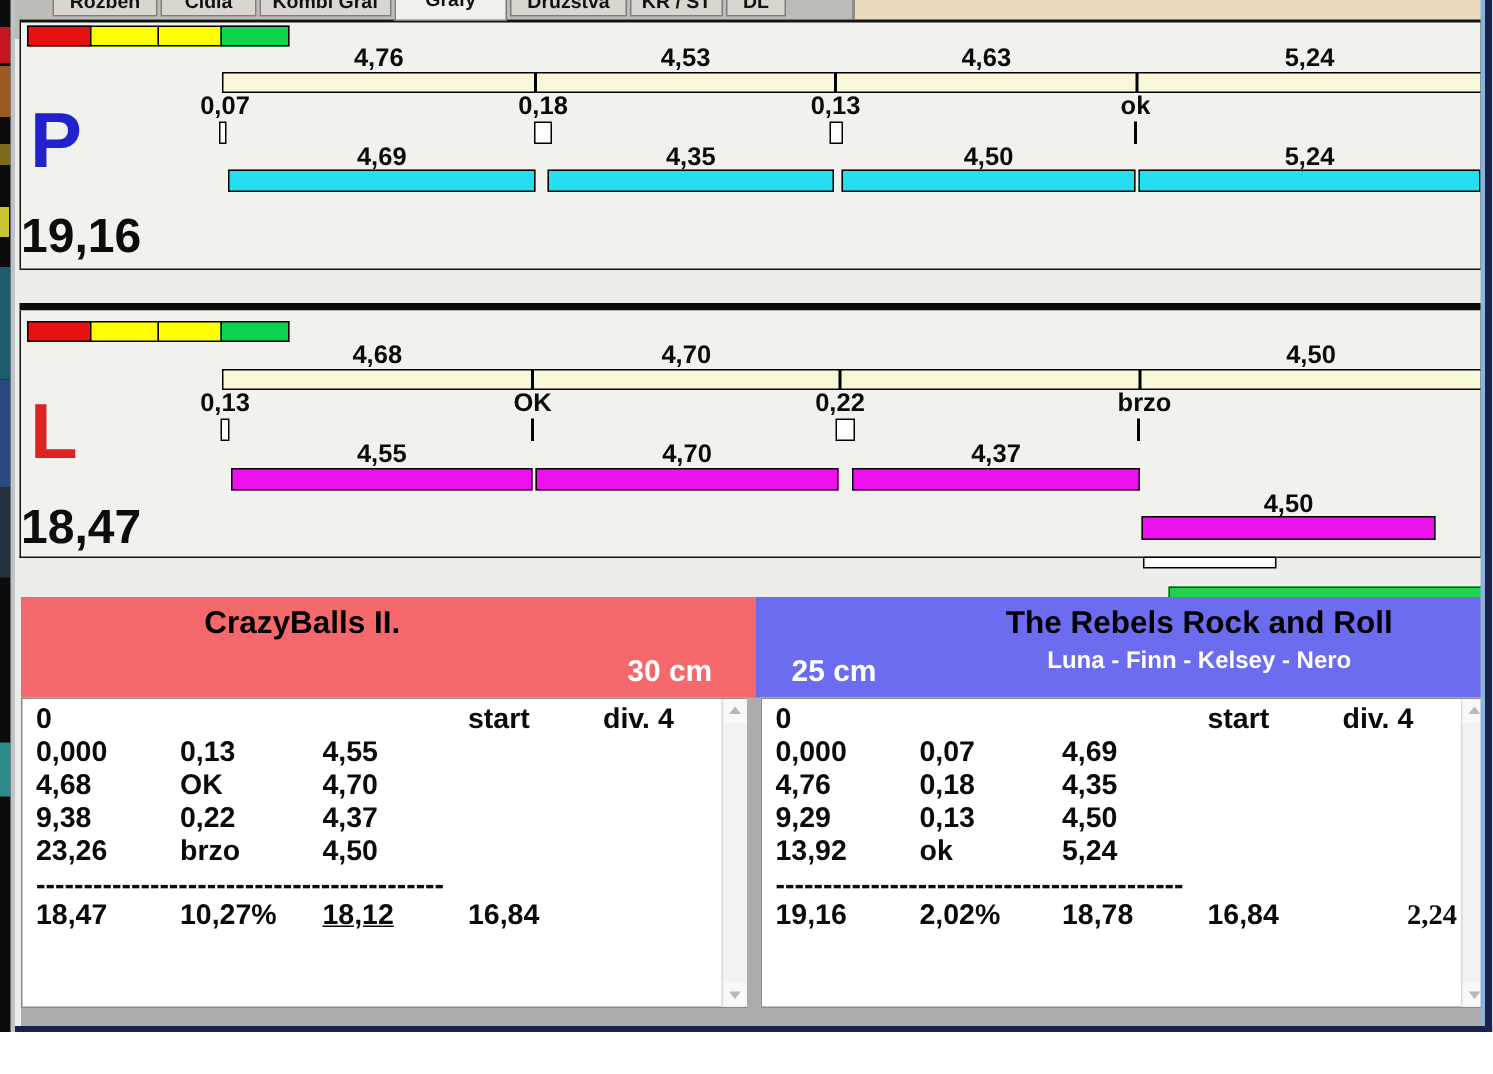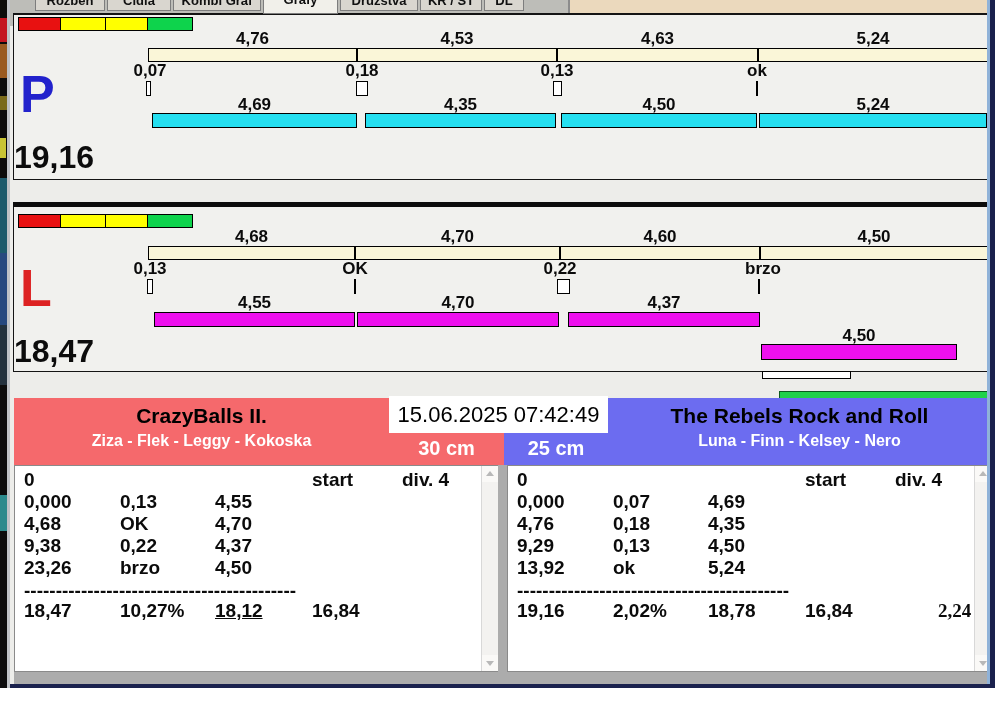--- a/index.html
+++ b/index.html
@@ -99,21 +99,20 @@
 
   <div class="a" style="left:13px;top:207px;width:975px;height:165px;background:#F1F1EE;border:1px solid #141414;border-top:none;"></div>
 
   <div class="traffic" style="left:18px;top:214px;width:43px;background:#E81111;"></div>
   <div class="traffic" style="left:60px;top:214px;width:46px;background:#FFFF00;"></div>
   <div class="traffic" style="left:105px;top:214px;width:43px;background:#FFFF00;"></div>
   <div class="traffic" style="left:147px;top:214px;width:46px;background:#0ED34C;"></div>
 
   <div class="lbl" style="left:148px;top:229px;width:207px;">4,68</div>
   <div class="lbl" style="left:355px;top:229px;width:205px;">4,70</div>
-  <div class="lbl" style="left:560px;top:229px;width:200px;">4,60</div>
   <div class="lbl" style="left:760px;top:229px;width:228px;">4,50</div>
 
   <div class="bar" style="left:148px;top:246px;width:840px;height:14px;background:#FAF6D8;"></div>
   <div class="tick" style="left:354px;top:246px;width:2px;height:14px;"></div>
   <div class="tick" style="left:559px;top:246px;width:2px;height:14px;"></div>
   <div class="tick" style="left:759px;top:246px;width:2px;height:14px;"></div>
 
   <div class="lbl" style="left:110px;top:261px;width:80px;">0,13</div>
   <div class="lbl" style="left:315px;top:261px;width:80px;">OK</div>
   <div class="lbl" style="left:520px;top:261px;width:80px;">0,22</div>
@@ -139,28 +138,26 @@
 
   <div class="a" style="left:762px;top:371px;width:89px;height:8px;background:#ffffff;border:1px solid #000;"></div>
   <div class="a" style="left:779px;top:391px;width:211px;height:8px;background:#1FD24A;border:1px solid #0A5A1E;"></div>
 
   <div class="a" style="left:14px;top:398px;width:977px;height:286px;background:#ACACAC;"></div>
 
   <div class="a" style="left:14px;top:398px;width:490px;height:67px;background:#F5696C;"></div>
   <div class="a" style="left:504px;top:398px;width:487px;height:67px;background:#6C6CF0;"></div>
 
   <div class="a" style="left:14px;top:404px;width:375px;text-align:center;font-size:21px;font-weight:bold;color:#000;">CrazyBalls II.</div>
-  <div class="a" style="left:14px;top:432px;width:375px;text-align:center;font-size:16px;font-weight:bold;color:#fff;">Ziza - Flek - Leggy - Kokoska</div>
   <div class="a" style="left:389px;top:437px;width:115px;text-align:center;font-size:20px;font-weight:bold;color:#fff;">30 cm</div>
 
   <div class="a" style="left:504px;top:437px;width:104px;text-align:center;font-size:20px;font-weight:bold;color:#fff;">25 cm</div>
   <div class="a" style="left:608px;top:432px;width:383px;text-align:center;font-size:16px;font-weight:bold;color:#fff;">Luna - Finn - Kelsey - Nero</div>
   <div class="a" style="left:608px;top:404px;width:383px;text-align:center;font-size:21px;font-weight:bold;color:#000;">The Rebels Rock and Roll</div>
 
-  <div class="a" style="left:389px;top:396px;width:219px;height:37px;background:#fff;text-align:center;font-size:22px;line-height:37px;color:#000;">15.06.2025 07:42:49</div>
 
   <div class="a" style="left:14px;top:465px;width:484px;height:207px;background:#fff;border:1px solid #8A8A8A;"></div>
   <div class="cell" style="left:24px;top:470px;">0</div>
   <div class="cell" style="left:312px;top:470px;">start</div>
   <div class="cell" style="left:402px;top:470px;">div. 4</div>
 
   <div class="cell" style="left:24px;top:492px;">0,000</div>
   <div class="cell" style="left:120px;top:492px;">0,13</div>
   <div class="cell" style="left:215px;top:492px;">4,55</div>
   <div class="cell" style="left:24px;top:514px;">4,68</div>

